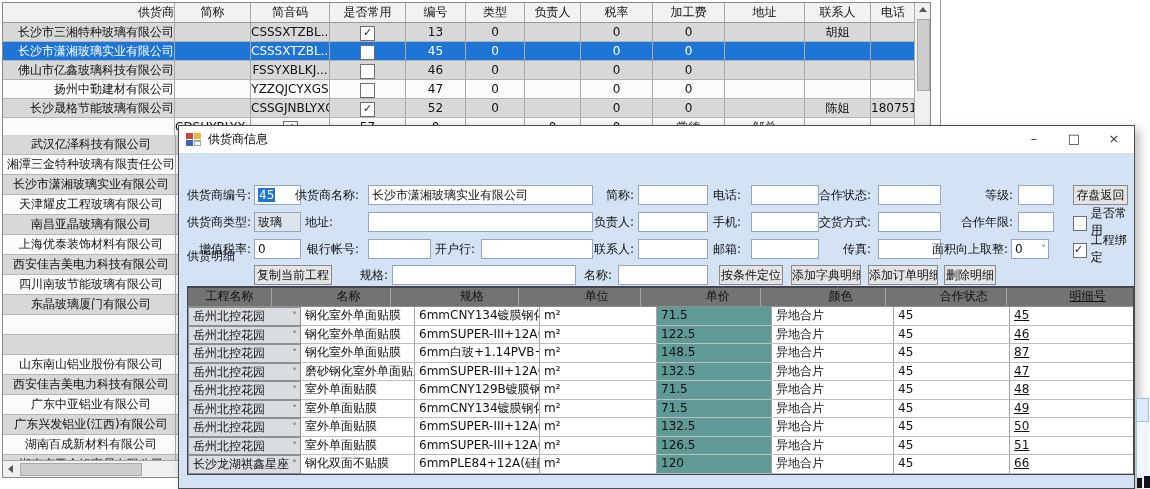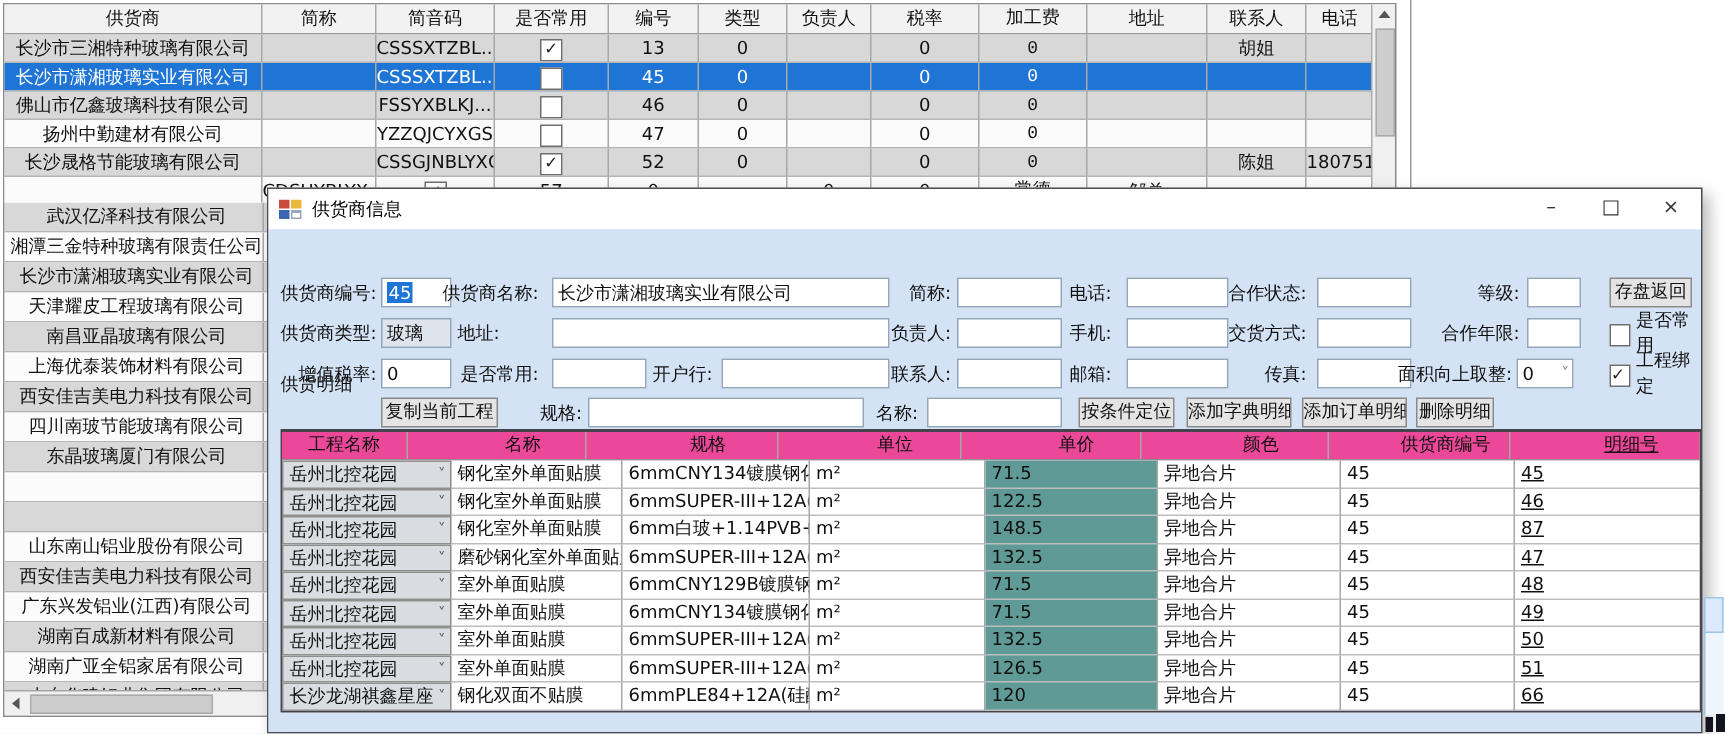--- a/index.html
+++ b/index.html
@@ -7,29 +7,29 @@
     font-family:"DejaVu Sans","Liberation Sans",sans-serif;font-size:12px;color:#111;}
 
   
   .bg-grid{position:absolute;left:2px;top:2px;width:927px;height:133px;border:1px solid #8a8a8a;background:#fff;}
   .g-header{display:flex;height:19px;background:#f2f2f2;border-bottom:1px solid #9a9a9a;}
   .gh{box-sizing:border-box;border-right:1px solid #a8a8a8;text-align:center;line-height:18px;font-size:12px;overflow:hidden;white-space:nowrap;}
   .g-row{display:flex;height:19px;background:#fbfbfb;}
   .g-body .g-row:nth-child(odd){background:#d8d8d8;}
   .g-row[data-state="selected"]{background:var(--sel);color:#fff;}
   .gc{box-sizing:border-box;border-right:1px solid #a8a8a8;border-bottom:1px solid #b5b5b5;text-align:center;line-height:18px;overflow:hidden;white-space:nowrap;font-size:12px;}
-  .g-header .gh:nth-child(1),.g-row .gc:nth-child(1){width:172px;}
+  .g-header .gh:nth-child(1),.g-row .gc:nth-child(1){width:172px;text-align:right;}
   .g-header .gh:nth-child(2),.g-row .gc:nth-child(2){width:76px;}
   .g-header .gh:nth-child(3),.g-row .gc:nth-child(3){width:79px;}
   .g-header .gh:nth-child(4),.g-row .gc:nth-child(4){width:76px;}
   .g-header .gh:nth-child(5),.g-row .gc:nth-child(5){width:60px;}
   .g-header .gh:nth-child(6),.g-row .gc:nth-child(6){width:59px;}
   .g-header .gh:nth-child(7),.g-row .gc:nth-child(7){width:56px;}
   .g-header .gh:nth-child(8),.g-row .gc:nth-child(8){width:72px;}
-  .g-header .gh:nth-child(9),.g-row .gc:nth-child(9){width:72px;font-family:Liberation Mono, monospace;}
+  .g-header .gh:nth-child(9),.g-row .gc:nth-child(9){width:72px;}
   .g-header .gh:nth-child(10),.g-row .gc:nth-child(10){width:80px;}
   .g-header .gh:nth-child(11),.g-row .gc:nth-child(11){width:66px;}
   .g-header .gh:nth-child(12),.g-row .gc:nth-child(12){width:44px;border-right:none;}
   .cb{display:inline-block;width:13px;height:13px;background:#fff;border:1px solid #6e6e6e;line-height:12px;font-size:11px;color:#222;vertical-align:middle;margin-top:2px;}
   .cb .mark{display:block;line-height:12px;}
 
   
   .v-scroll{position:absolute;right:0;top:0;bottom:0;width:15px;background:#f0f0f0;border-left:1px solid #ababab;}
   .v-scroll .arrow-up{position:absolute;top:4px;left:4px;width:0;height:0;border-left:4px solid transparent;border-right:4px solid transparent;border-bottom:5px solid #555;}
   .v-scroll .thumb{position:absolute;top:16px;left:2px;width:11px;height:70px;background:#cdcdcd;border:1px solid #a9a9a9;}
@@ -52,30 +52,30 @@
   .title-icon{width:16px;height:14px;margin-left:7px;}
   .title-text{margin-left:6px;font-size:12px;color:#000;}
   .win-btns{position:absolute;right:0;top:0;height:27px;display:flex;}
   .win-btn{width:40px;height:27px;text-align:center;line-height:26px;font-size:13px;color:#333;}
   .dlg-body{position:absolute;left:0;top:27px;right:0;bottom:0;background:var(--dlg);}
 
   .fl{position:absolute;height:20px;line-height:20px;text-align:right;white-space:nowrap;font-size:12px;}
   .fi{position:absolute;height:20px;box-sizing:border-box;border:1px solid #94a6bb;background:#fff;line-height:18px;padding:0 3px;font-size:12px;overflow:hidden;white-space:nowrap;}
   .fi.ro{background:#dde4ec;}
   .sel-text{background:var(--sel);color:#fff;padding:0 1px;}
-  .btn{position:absolute;height:20px;box-sizing:border-box;background:#e4e4e4;border:1px solid #8a8a8a;text-align:center;line-height:18px;font-size:12px;overflow:hidden;white-space:nowrap;font-family:Liberation Mono, monospace;}
+  .btn{position:absolute;height:20px;box-sizing:border-box;background:#e4e4e4;border:1px solid #8a8a8a;text-align:center;line-height:18px;font-size:12px;overflow:hidden;white-space:nowrap;}
   .dlg-cb{position:absolute;height:20px;display:flex;align-items:center;gap:4px;font-size:12px;}
   .combo{padding-right:14px;}
   .combo::after{content:"\02C5";position:absolute;right:2px;top:1px;font-size:10px;color:#777;}
 
   .section-label{position:absolute;left:8px;top:95px;font-size:12px;}
 
   
   .d-table{position:absolute;left:8px;top:133px;width:947px;box-sizing:border-box;border:1px solid #44444e;border-top-width:2px;background:#fff;}
-  .d-header{display:flex;height:18px;background:#ec4899;border-bottom:1px solid #8f8f8f;gap:35px;}
+  .d-header{display:flex;height:18px;background:#737373;border-bottom:1px solid #8f8f8f;gap:35px;}
   .dh{box-sizing:border-box;border-right:1px solid #a6a6a6;text-align:center;line-height:17px;font-size:12px;overflow:hidden;white-space:nowrap;}
   .d-row{display:flex;height:18.5px;background:#fff;}
   .dc{box-sizing:border-box;border-right:1px solid #a6a6a6;border-bottom:1px solid #bdbdbd;line-height:17px;padding:0 4px;font-size:12px;overflow:hidden;white-space:nowrap;}
   .d-header .dh:nth-child(1),.d-row .dc:nth-child(1){width:113px;}
   .d-header .dh:nth-child(2),.d-row .dc:nth-child(2){width:114px;}
   .d-header .dh:nth-child(3),.d-row .dc:nth-child(3){width:125px;}
   .d-header .dh:nth-child(4),.d-row .dc:nth-child(4){width:117px;}
   .d-header .dh:nth-child(5),.d-row .dc:nth-child(5){width:115px;}
   .d-header .dh:nth-child(6),.d-row .dc:nth-child(6){width:122px;}
   .d-header .dh:nth-child(7),.d-row .dc:nth-child(7){width:116px;}
@@ -241,20 +241,21 @@
       <div class="l-row"><span>东晶玻璃厦门有限公司</span></div>
 
       <div class="l-row"><span></span></div>
 
       <div class="l-row"><span></span></div>
 
       <div class="l-row"><span>山东南山铝业股份有限公司</span></div>
 
       <div class="l-row"><span>西安佳吉美电力科技有限公司</span></div>
 
+      <div class="l-row"><span>广东中亚铝业有限公司</span></div>
 
       <div class="l-row"><span>广东兴发铝业(江西)有限公司</span></div>
 
       <div class="l-row"><span>湖南百成新材料有限公司</span></div>
 
       <div class="l-row"><span>湖南广亚全铝家居有限公司</span></div>
 
       <div class="l-row"><span>山东华建铝业集团有限公司</span></div>
     </div>
     <div class="h-scroll">
@@ -310,21 +311,21 @@
       <span class="fi" style="left:839px;top:59px;width:36px;"></span>
       <span class="dlg-cb" style="left:894px;top:59px;">
         <span class="cb">
             <span class="mark"></span>
           </span>
         <span>是否常用</span>
       </span>
 
       <span class="fl" style="left:0px;top:86px;width:72px;">增值税率:</span>
       <span class="fi" style="left:75px;top:86px;width:47px;">0</span>
-      <span class="fl" style="left:100px;top:86px;width:80px;">是否常用:</span>
+      <span class="fl" style="left:100px;top:86px;width:80px;">银行帐号:</span>
       <span class="fi" style="left:189px;top:86px;width:63px;"></span>
       <span class="fl" style="left:240px;top:86px;width:56px;">开户行:</span>
       <span class="fi" style="left:302px;top:86px;width:112px;"></span>
       <span class="fl" style="left:385px;top:86px;width:70px;">联系人:</span>
       <span class="fi" style="left:459px;top:86px;width:70px;"></span>
       <span class="fl" style="left:500px;top:86px;width:62px;">邮箱:</span>
       <span class="fi" style="left:572px;top:86px;width:68px;"></span>
       <span class="fl" style="left:630px;top:86px;width:62px;">传真:</span>
       <span class="fi" style="left:699px;top:86px;width:63px;"></span>
       <span class="fl" style="left:729px;top:86px;width:100px;">面积向上取整:</span>
@@ -355,21 +356,21 @@
           <div class="dh">名称</div>
 
           <div class="dh">规格</div>
 
           <div class="dh">单位</div>
 
           <div class="dh">单价</div>
 
           <div class="dh">颜色</div>
 
-          <div class="dh">供货商编号</div>
+          <div class="dh">合作状态</div>
 
           <div class="dh">明细号</div>
         </div>
         <div class="d-body">
           <div class="d-row">
             <div class="dc">岳州北控花园</div>
             <div class="dc">钢化室外单面贴膜</div>
             <div class="dc">6mmCNY134镀膜钢化</div>
             <div class="dc">m²</div>
             <div class="dc">71.5</div>

